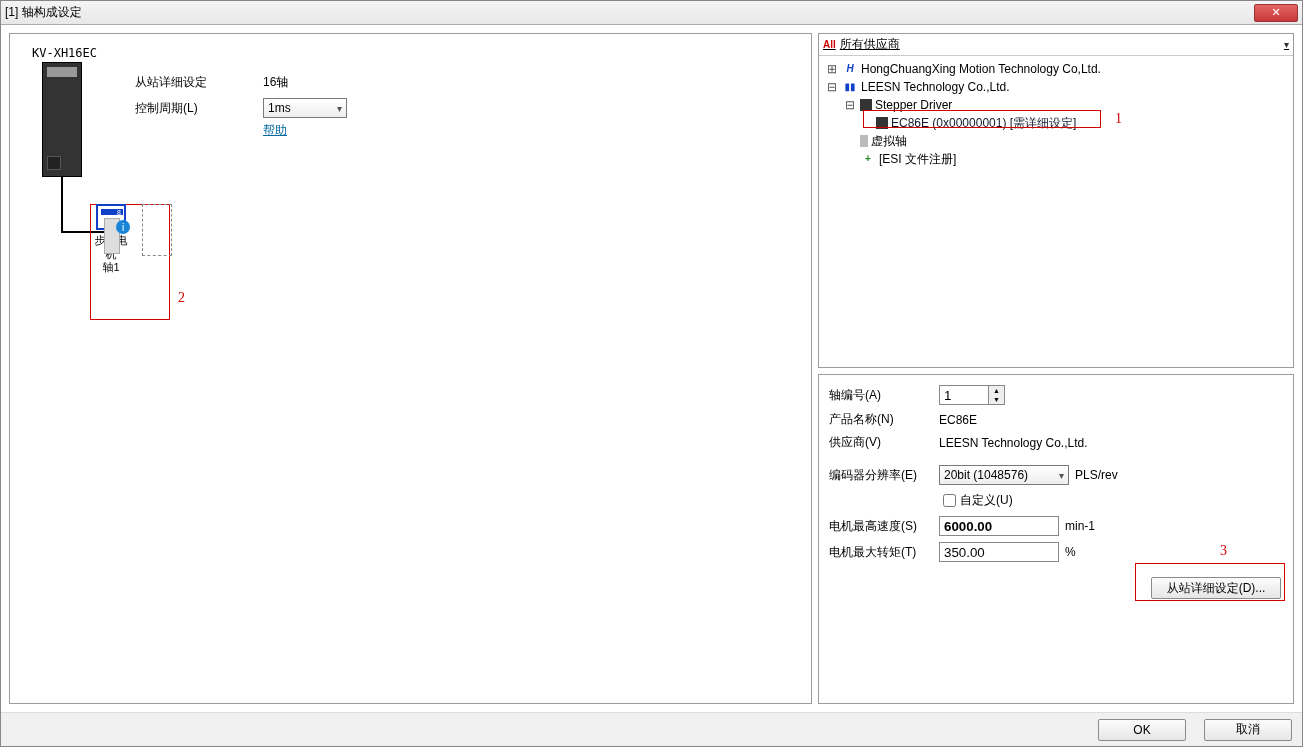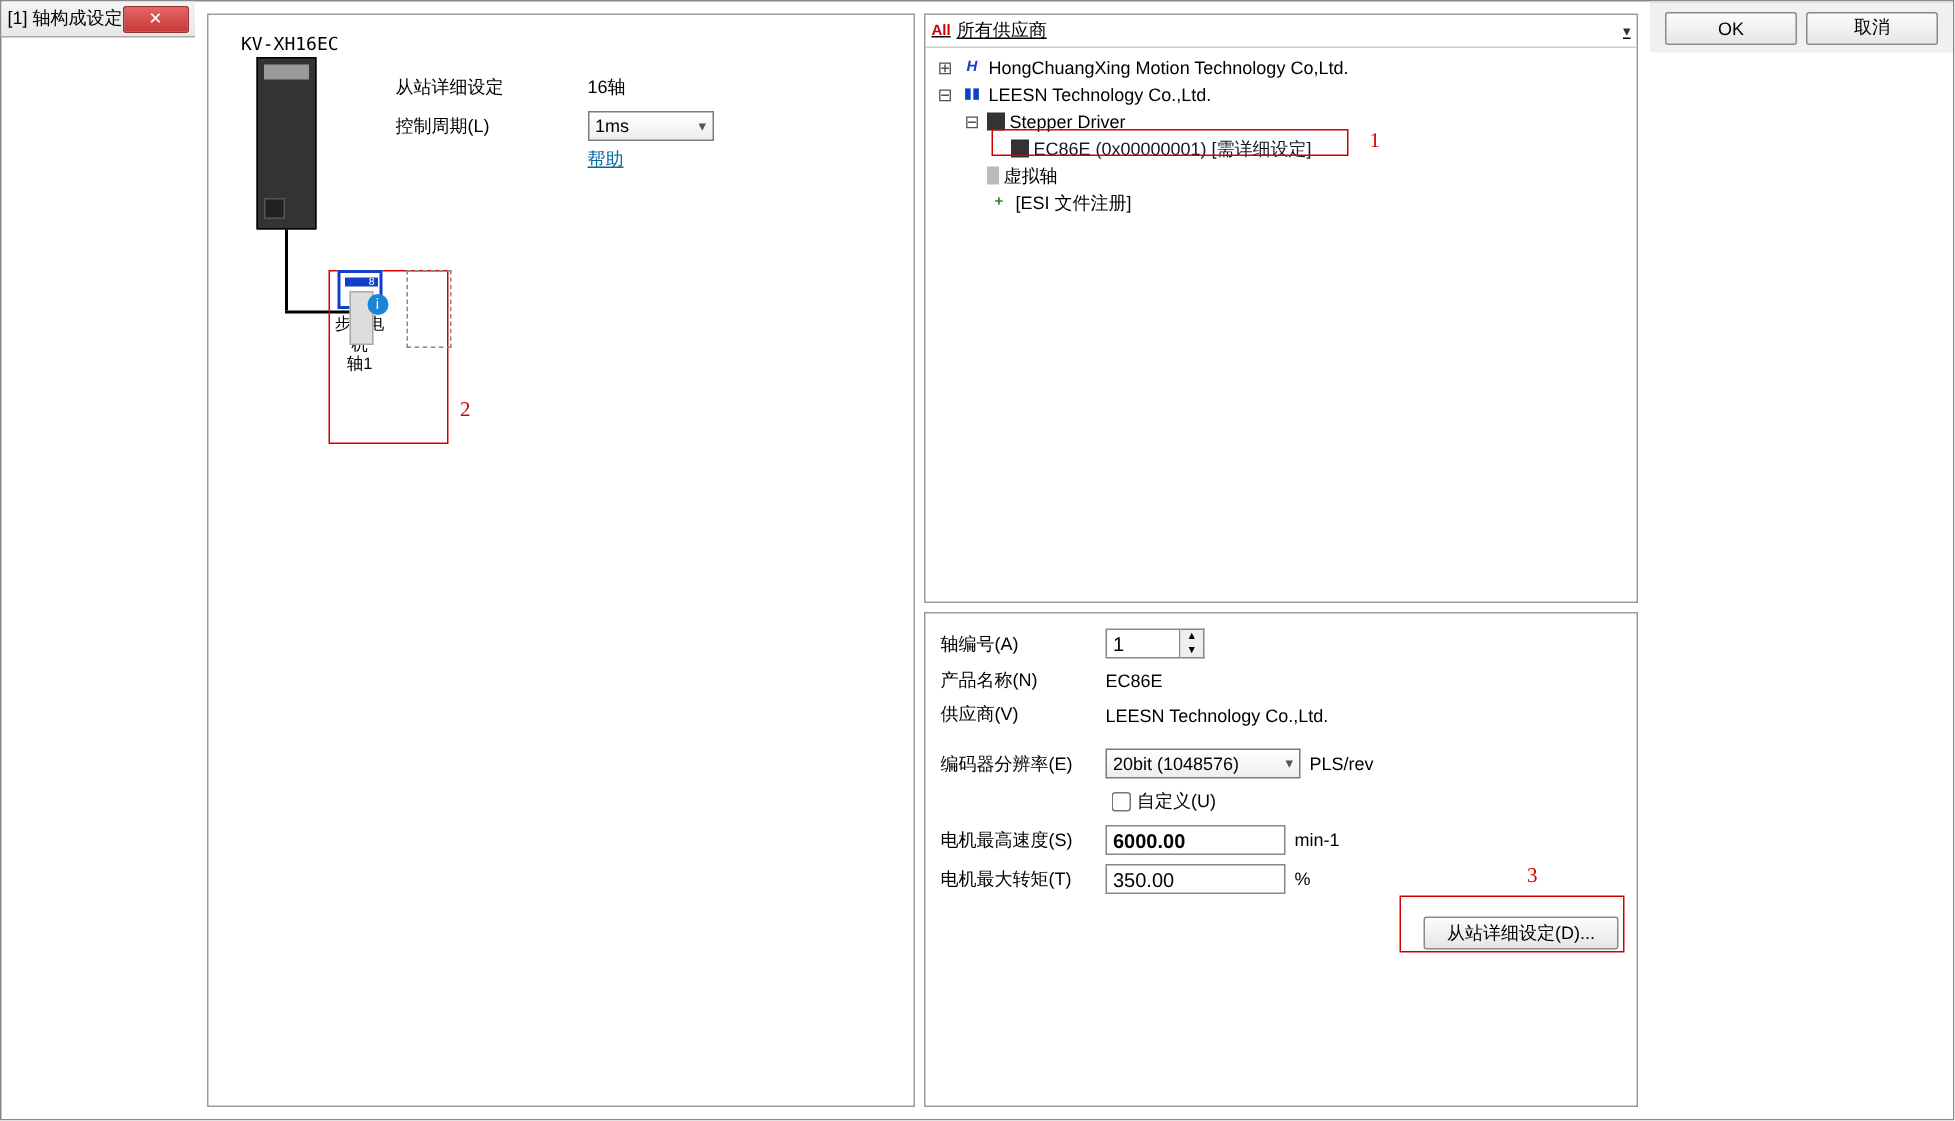--- a/index.html
+++ b/index.html
@@ -1,26 +1,26 @@
 <!DOCTYPE html>
 <html><head>
 <meta charset="utf-8">
 <style>
   * { box-sizing: border-box; font-family: "Microsoft YaHei", SimSun, Arial, sans-serif; }
   body { margin: 0; background: #fff; font-size: 12px; color: #000; }
-  .window { width: 1303px; height: 747px; display: flex; border: 1px solid #888; }
+  .window { width: 1303px; height: 747px; display: flex; flex-direction: column; border: 1px solid #888; }
   .titlebar { height: 24px; background: linear-gradient(#f4f4f4,#e8e8e8); display: flex; align-items: center; padding: 0 4px; border-bottom: 1px solid #aaa; }
   .title-text { flex: 1; font-size: 12px; }
   .close-btn { width: 44px; height: 18px; background: linear-gradient(#e46666,#c83838); border: 1px solid #933; border-radius: 2px; display: flex; align-items: center; justify-content: center; color: #fff; font-size: 11px; cursor: pointer; }
   .content { flex: 1; display: flex; padding: 8px; gap: 6px; }
   .left-panel { flex: 1; border: 1px solid #9c9c9c; background: #fff; position: relative; padding: 10px; }
   .right-col { width: 476px; display: flex; flex-direction: column; gap: 6px; }
   .right-top { flex: 1; border: 1px solid #9c9c9c; background: #fff; display: flex; flex-direction: column; }
   .right-bottom { height: 330px; border: 1px solid #9c9c9c; background: #fff; padding: 10px; position: relative; }
-  .footer { height: 34px; display: flex; justify-content: flex-end; align-items: center; gap: 6px; padding: 0 10px; border-top: 1px solid #ddd; background: #f0f0f0; }
+  .footer { height: 34px; display: flex; justify-content: flex-end; align-items: center; gap: 18px; padding: 0 10px; border-top: 1px solid #ddd; background: #f0f0f0; }
   .btn { height: 22px; min-width: 88px; padding: 0 12px; background: linear-gradient(#fcfcfc,#e6e6e6); border: 1px solid #8a8a8a; border-radius: 2px; font-size: 12px; cursor: pointer; display: inline-flex; align-items: center; justify-content: center; }
 
   
   .device-label { position: absolute; left: 22px; top: 12px; font-family: "SimSun", monospace; }
   .device-box { position: absolute; left: 32px; top: 28px; width: 40px; height: 115px; }
   .plc-body { width: 40px; height: 115px; background: #333; border: 1px solid #000; position: relative; }
   .plc-led { width: 30px; height: 10px; background: #999; position: absolute; left: 4px; top: 4px; }
   .plc-port { width: 14px; height: 14px; background: #222; border: 1px solid #555; position: absolute; left: 4px; bottom: 6px; }
   .settings-row { position: absolute; left: 125px; display: flex; align-items: center; gap: 18px; }
   .settings-row .lbl { width: 110px; }

